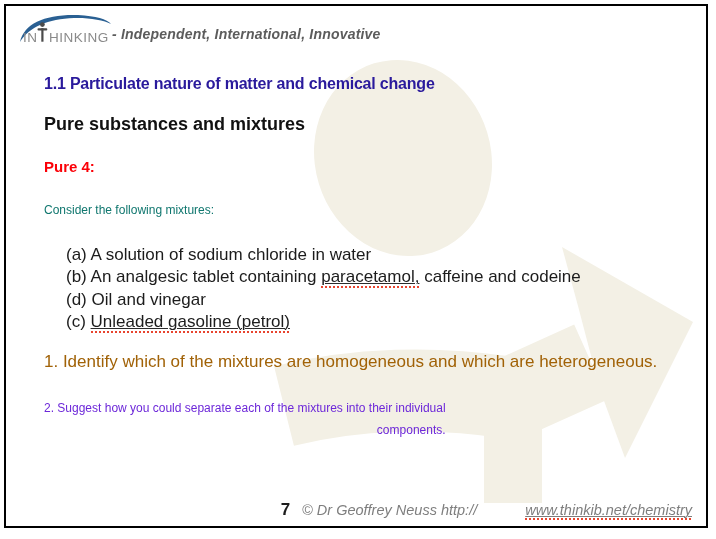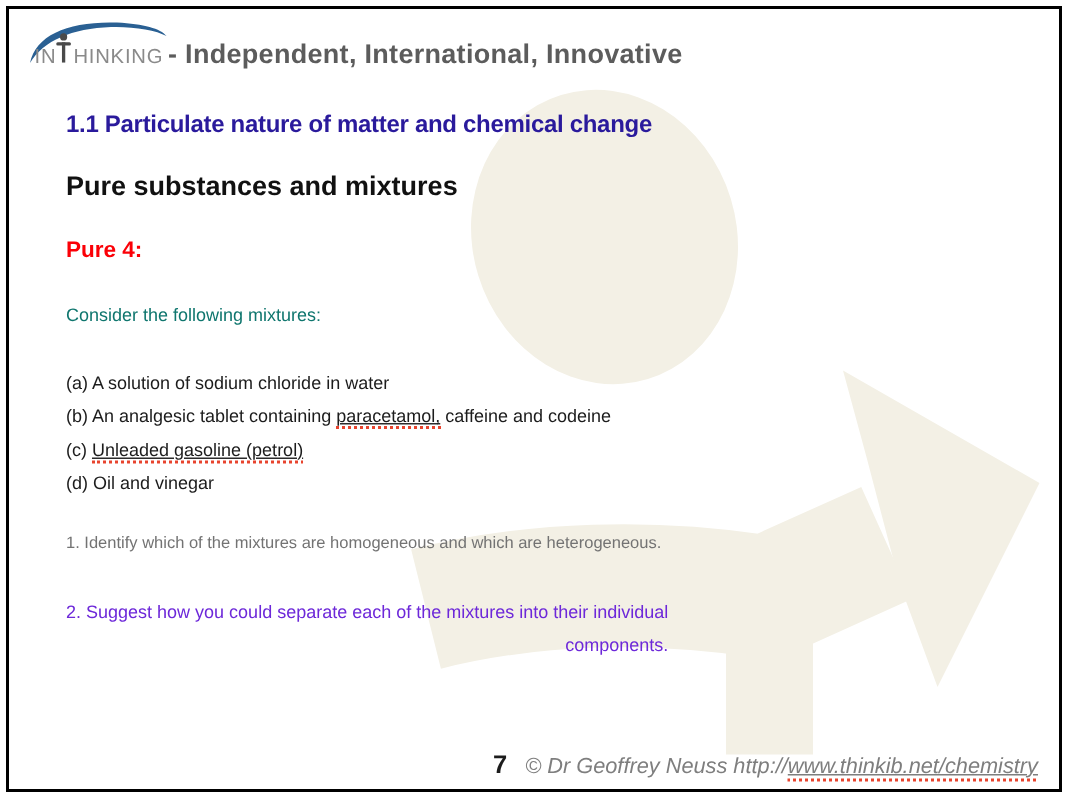--- a/index.html
+++ b/index.html
@@ -8,52 +8,52 @@
   #slide {
     position:absolute; left:4px; top:4px; width:704px; height:524px;
     background:#ffffff; border:2px solid #000000; overflow:hidden;
   }
   
   #watermark { position:absolute; left:0; top:0; width:700px; height:520px; z-index:0; pointer-events:none; }
   
   #logo-svg { position:absolute; left:10px; top:5px; width:96px; height:40px; z-index:2; }
   #tagline {
     position:absolute; left:106px; top:20px; z-index:2;
-    font-weight:600; font-size:18px; color:#5c5c5c; letter-spacing:0.2px;
+    font-style:italic; font-weight:600; font-size:14px; color:#5c5c5c; letter-spacing:0.2px;
   }
   
   .abs { position:absolute; z-index:1; left:38px; }
   #title    { top:69px;  font-size:16px;  font-weight:bold; color:#2a1a9c; letter-spacing:-0.2px; }
   #subtitle { top:108px; font-size:18px;  font-weight:bold; color:#111111; }
   #task     { top:152px; font-size:15px;  font-weight:bold; color:#fb0007; }
   #intro    { top:197px; font-size:12px;  color:#0f766e; }
-  #mixtures { top:238px; font-size:12px; color:#1c1c1c; }
+  #mixtures { top:238px; font-size:17px; color:#1c1c1c;margin-left:22px; }
   #mixtures .mix-row { line-height:22.3px; white-space:nowrap; }
-  #q1 { top:345px; font-size:11px; color:#737373; line-height:22px; }
+  #q1 { top:345px; font-size:17px; color:#a16207; line-height:22px; }
   #q2 { top:391px; font-size:12px; color:#6d28d9; line-height:22px;text-align:right; }
   #q2 .q2-line2 { margin-left:13px; }
   
   .flagged {
     text-decoration: underline;
     text-decoration-color:#2b2b2b;
     text-decoration-thickness:1px;
     background-image: repeating-linear-gradient(90deg, #e8442e 0 2px, rgba(0,0,0,0) 2px 4px);
     background-size:100% 2px;
     background-position:0 100%;
     background-repeat:no-repeat;
     padding-bottom:2px;
   }
   
   #footer {
     position:absolute; z-index:1; top:494px; left:0; right:14px;
     display:flex; justify-content:flex-end; align-items:baseline; gap:12px;
   }
   #page-number { font-size:17px; font-weight:bold; color:#1c1c1c; }
   #copyright { font-size:14.5px; font-style:italic; color:#7e7e7e; }
-  #copyright .flagged { text-decoration-color:#7e7e7e; color:#7e7e7e; }
+  #copyright .flagged { text-decoration-color:#7e7e7e; color:#7e7e7e;margin-left:48px; }
 </style>
 </head>
 <body>
 
 <div id="stage">
   <div id="slide">
 
     <svg id="watermark" viewBox="0 0 700 520" aria-hidden="true">
       <g fill="#f3f0e5" stroke="none">
         <ellipse cx="397" cy="152" rx="88" ry="99" transform="rotate(-17 397 152)"></ellipse>
@@ -83,24 +83,24 @@
     <div id="intro" class="abs">Consider the following mixtures:</div>
 
     <div id="mixtures" class="abs">
       <div class="mix-row">
         <span>(a) A solution of sodium chloride in water</span>
       </div>
       <div class="mix-row">
         <span>(b) An analgesic tablet containing </span><span class="flagged">paracetamol,</span><span> caffeine and codeine</span>
       </div>
       <div class="mix-row">
-        <span>(c) </span><span class="flagged">Unleaded gasoline (petrol)</span>
+        <span>(d) Oil and vinegar</span>
       </div>
       <div class="mix-row">
-        <span>(d) Oil and vinegar</span>
+        <span>(c) </span><span class="flagged">Unleaded gasoline (petrol)</span>
       </div>
     </div>
 
     <div id="q1" class="abs">
       <div>1. Identify which of the mixtures are homogeneous and which are heterogeneous.</div>
     </div>
     <div id="q2" class="abs">
       <div>2. Suggest how you could separate each of the mixtures into their individual</div>
       <div class="q2-line2">components.</div>
     </div>

